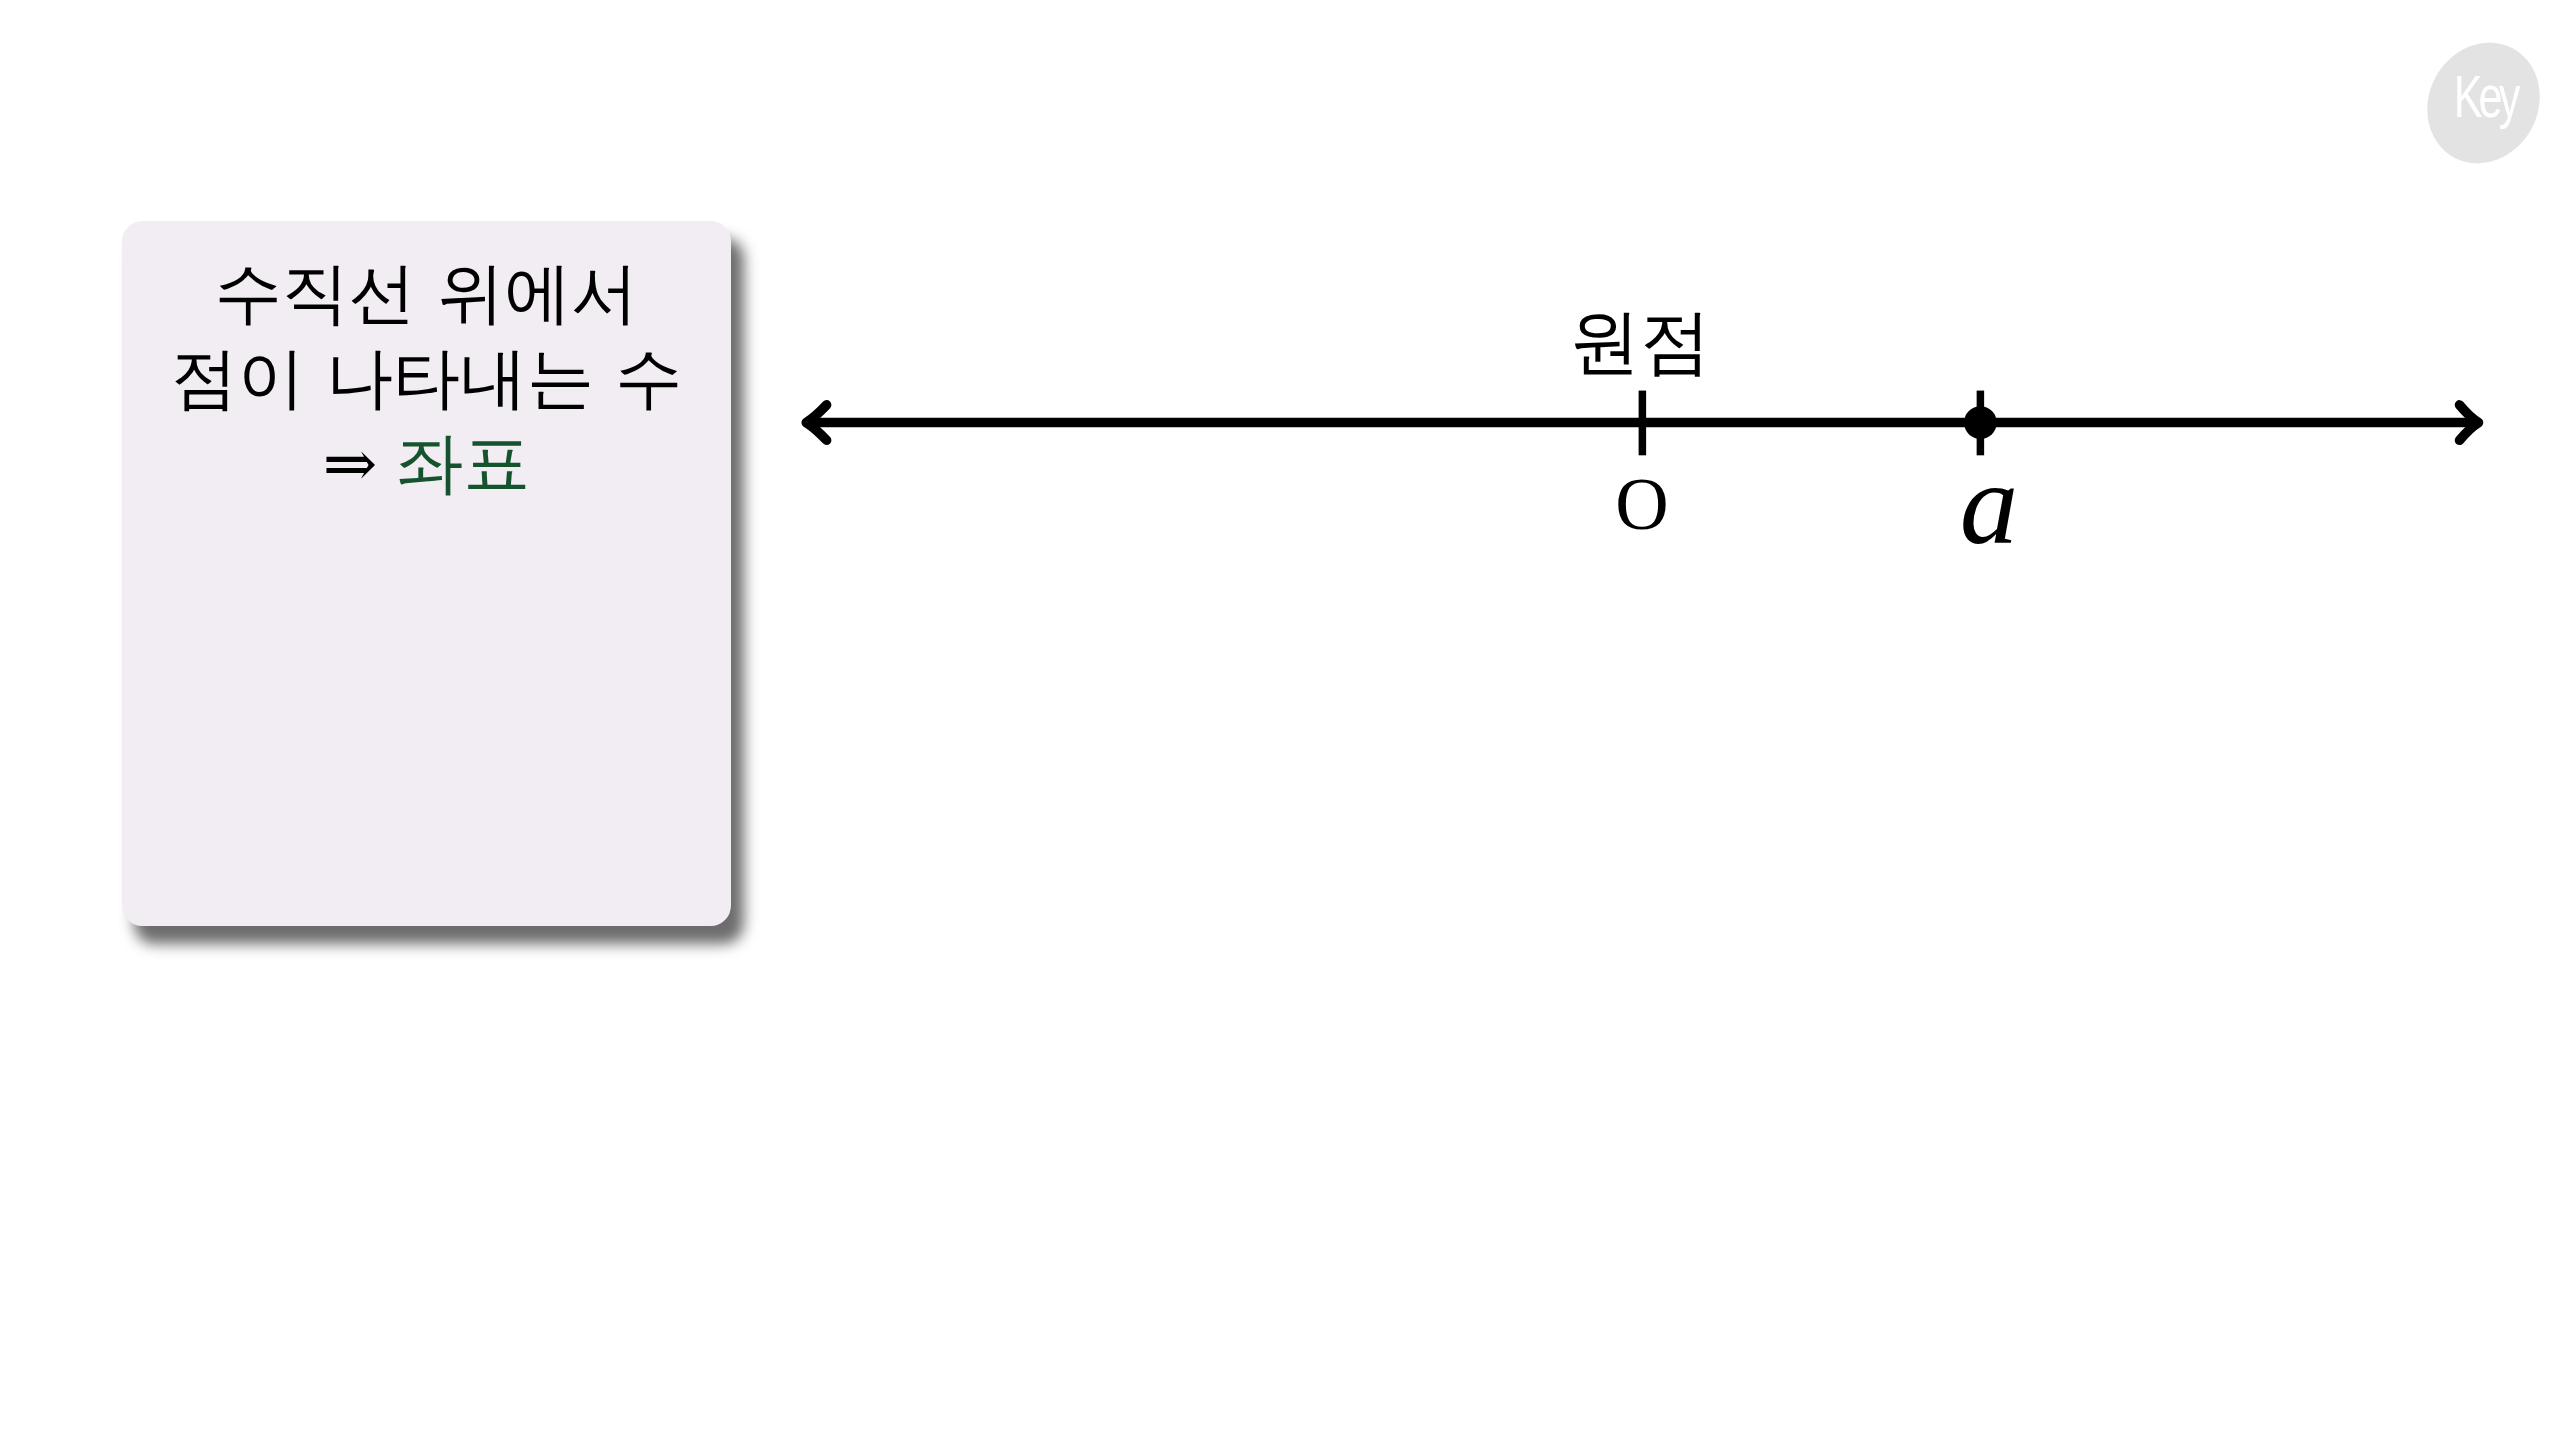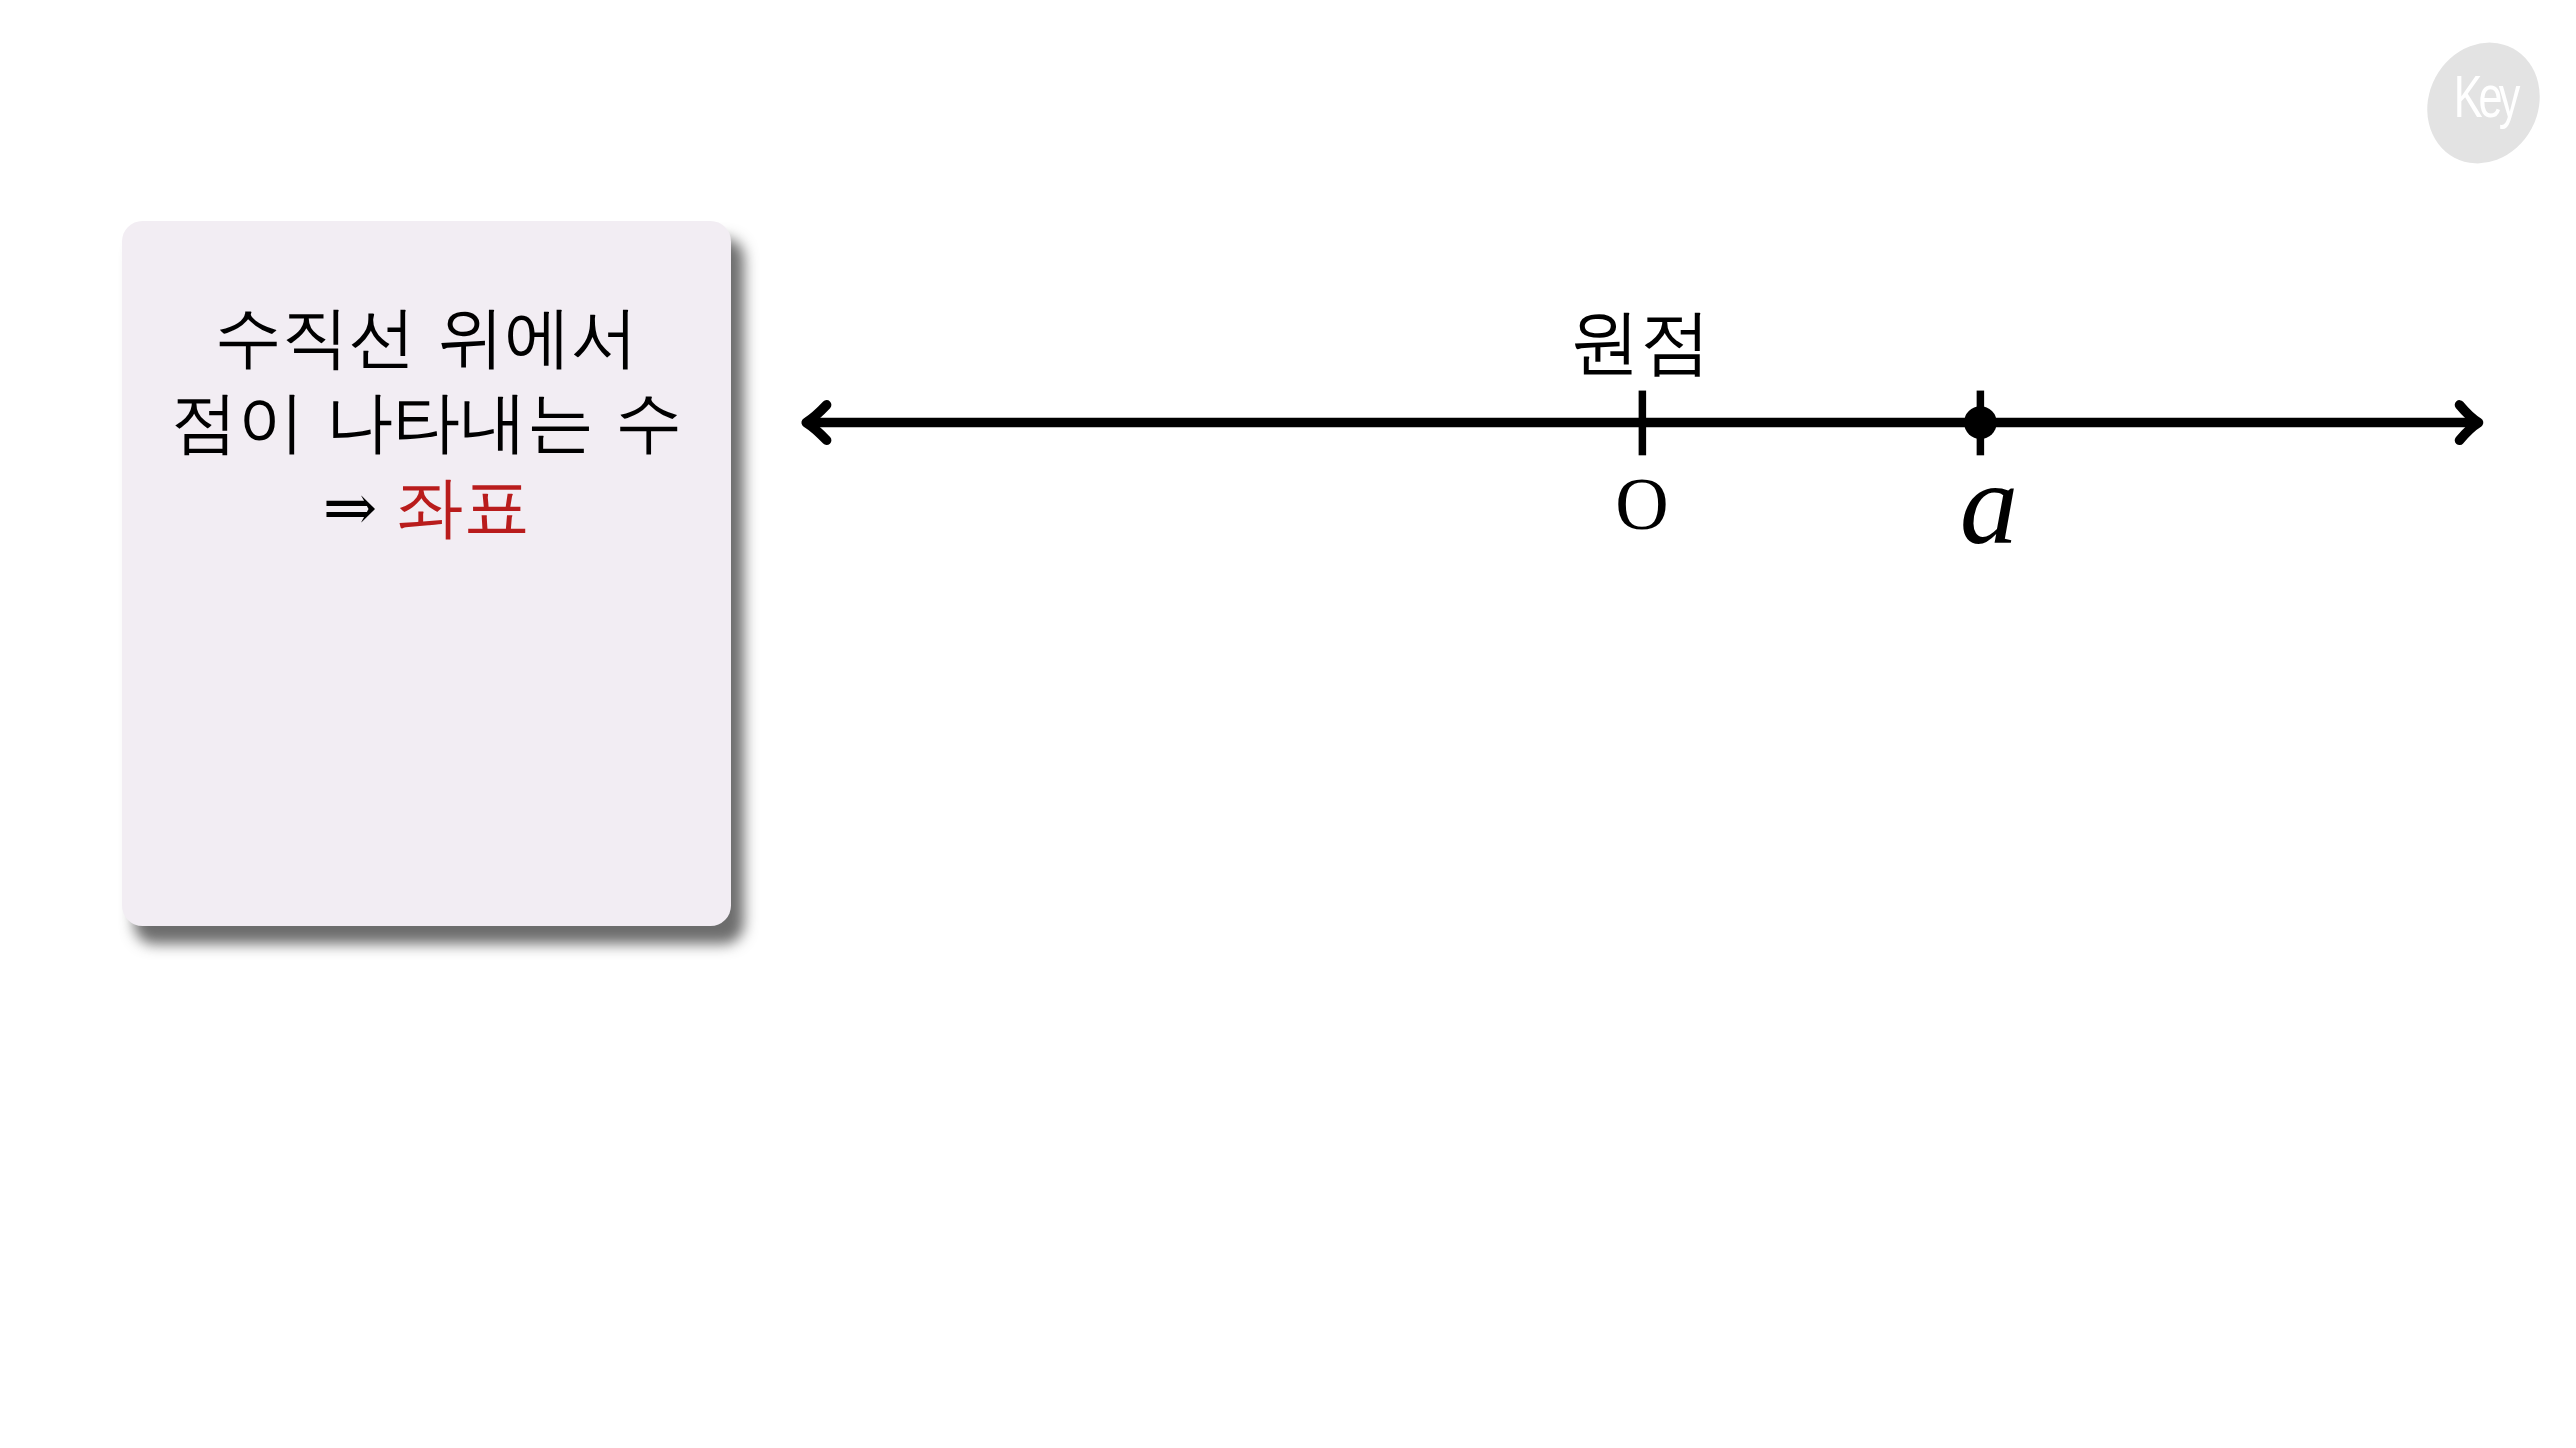--- a/index.html
+++ b/index.html
@@ -36,29 +36,28 @@
     .card-text {
       position: absolute;
       left: 0;
       top: 30px;
       width: 100%;
       text-align: center;
       font-size: 67px;
       line-height: 85px;
       color: #000000;
       font-family: "DejaVu Sans", "Liberation Sans", sans-serif;
-      margin-top: 44px;
     }
     .card-line { display: block; white-space: nowrap; }
     .card-line .arrow {
       font-family: "DejaVu Serif", "Liberation Serif", serif;
       font-size: 65px;
       margin-right: 19px;
     }
-    .card-line .highlight { color: #b91c1c; }
+    .card-line .highlight { color: #14532d; }
 
     
     .numline-svg {
       position: absolute;
       left: 0; top: 0;
       width: 2576px;
       height: 1449px;
       pointer-events: none;
     }
     .label {

